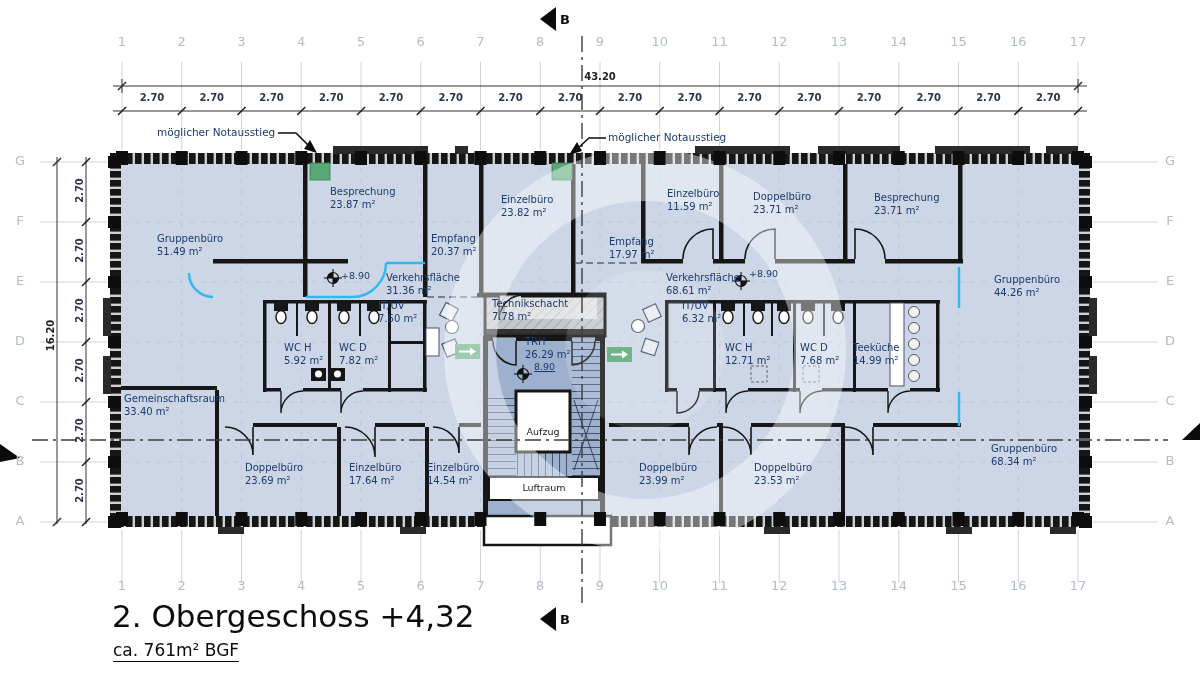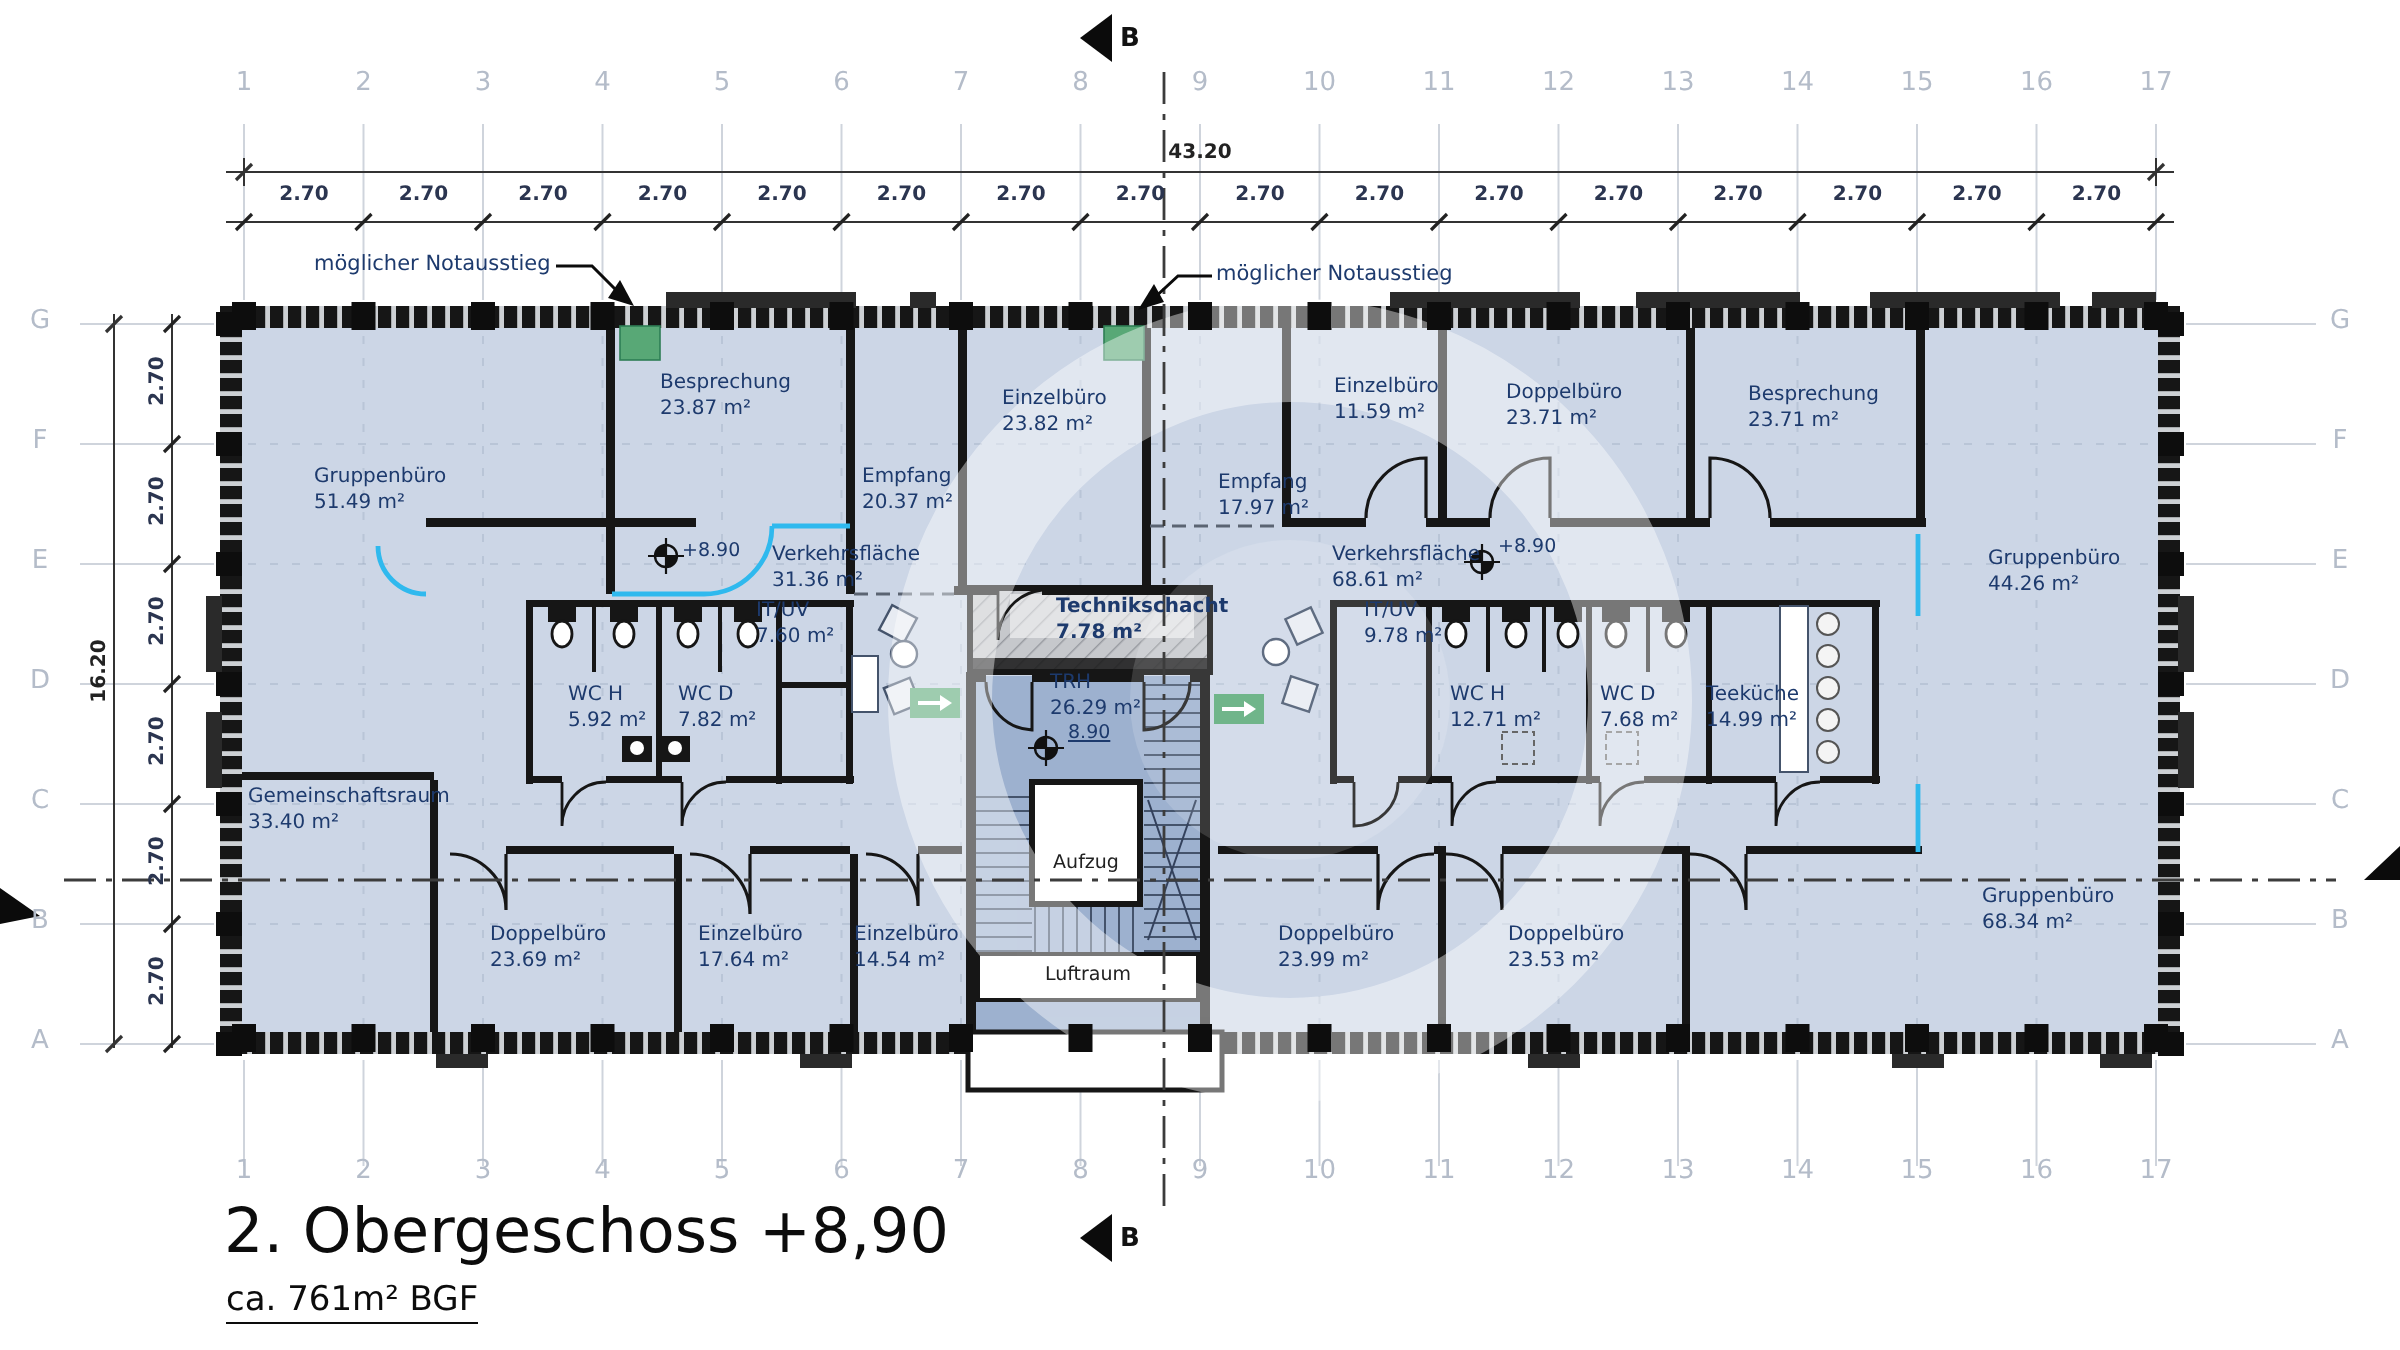--- a/index.html
+++ b/index.html
@@ -465,21 +465,21 @@
 
   <div class="dim total" style="left:570px;top:71px;width:60px;">43.20</div>
   <div class="dim total rot" style="left:28px;top:330px;width:44px;">16.20</div>
 
   <div class="note" style="left:157px;top:126px;">möglicher Notausstieg</div>
   <div class="note" style="left:608px;top:131px;">möglicher Notausstieg</div>
 
   <div class="core-lbl" style="left:516px;top:426px;width:54px;">Aufzug</div>
   <div class="core-lbl" style="left:489px;top:482px;width:110px;">Luftraum</div>
 
-  <div id="title">2. Obergeschoss +8,90</div>
+  <div id="title">2. Obergeschoss +4,32</div>
   <div id="subtitle">ca. 761m² BGF</div>
 <div class="grid-num" style="left: 110px; top: 34px;">1</div>
     <div class="grid-num" style="left: 110px; top: 578px;">1</div>
     <div class="dim" style="left: 132px; top: 92px; width: 40px;">2.70</div>
     <div class="grid-num" style="left: 169.75px; top: 34px;">2</div>
     <div class="grid-num" style="left: 169.75px; top: 578px;">2</div>
     <div class="dim" style="left: 191.75px; top: 92px; width: 40px;">2.70</div>
     <div class="grid-num" style="left: 229.5px; top: 34px;">3</div>
     <div class="grid-num" style="left: 229.5px; top: 578px;">3</div>
     <div class="dim" style="left: 251.5px; top: 92px; width: 40px;">2.70</div>
@@ -587,21 +587,21 @@
     <div class="lbl" style="left: 666px; top: 272px;">
       <span>Verkehrsfläche</span>
       <span>68.61 m²</span>
     </div>
     <div class="lbl" style="left: 378px; top: 300px;">
       <span>IT/UV</span>
       <span>7.60 m²</span>
     </div>
     <div class="lbl" style="left: 682px; top: 300px;">
       <span>IT/UV</span>
-      <span>9.78 m²</span>
+      <span>6.32 m²</span>
     </div>
     <div class="lbl" style="left: 284px; top: 342px;">
       <span>WC H</span>
       <span>5.92 m²</span>
     </div>
     <div class="lbl" style="left: 339px; top: 342px;">
       <span>WC D</span>
       <span>7.82 m²</span>
     </div>
     <div class="lbl" style="left: 725px; top: 342px;">
@@ -609,21 +609,21 @@
       <span>12.71 m²</span>
     </div>
     <div class="lbl" style="left: 800px; top: 342px;">
       <span>WC D</span>
       <span>7.68 m²</span>
     </div>
     <div class="lbl" style="left: 853px; top: 342px;">
       <span>Teeküche</span>
       <span>14.99 m²</span>
     </div>
-    <div class="lbl" style="left: 528px; top: 298px; font-weight: bold;">
+    <div class="lbl" style="left: 492px; top: 298px;">
       <span>Technikschacht</span>
       <span>7.78 m²</span>
     </div>
     <div class="lbl" style="left: 525px; top: 336px;">
       <span>TRH</span>
       <span>26.29 m²</span>
     </div>
     <div class="lbl" style="left: 124px; top: 393px;">
       <span>Gemeinschaftsraum</span>
       <span>33.40 m²</span>

